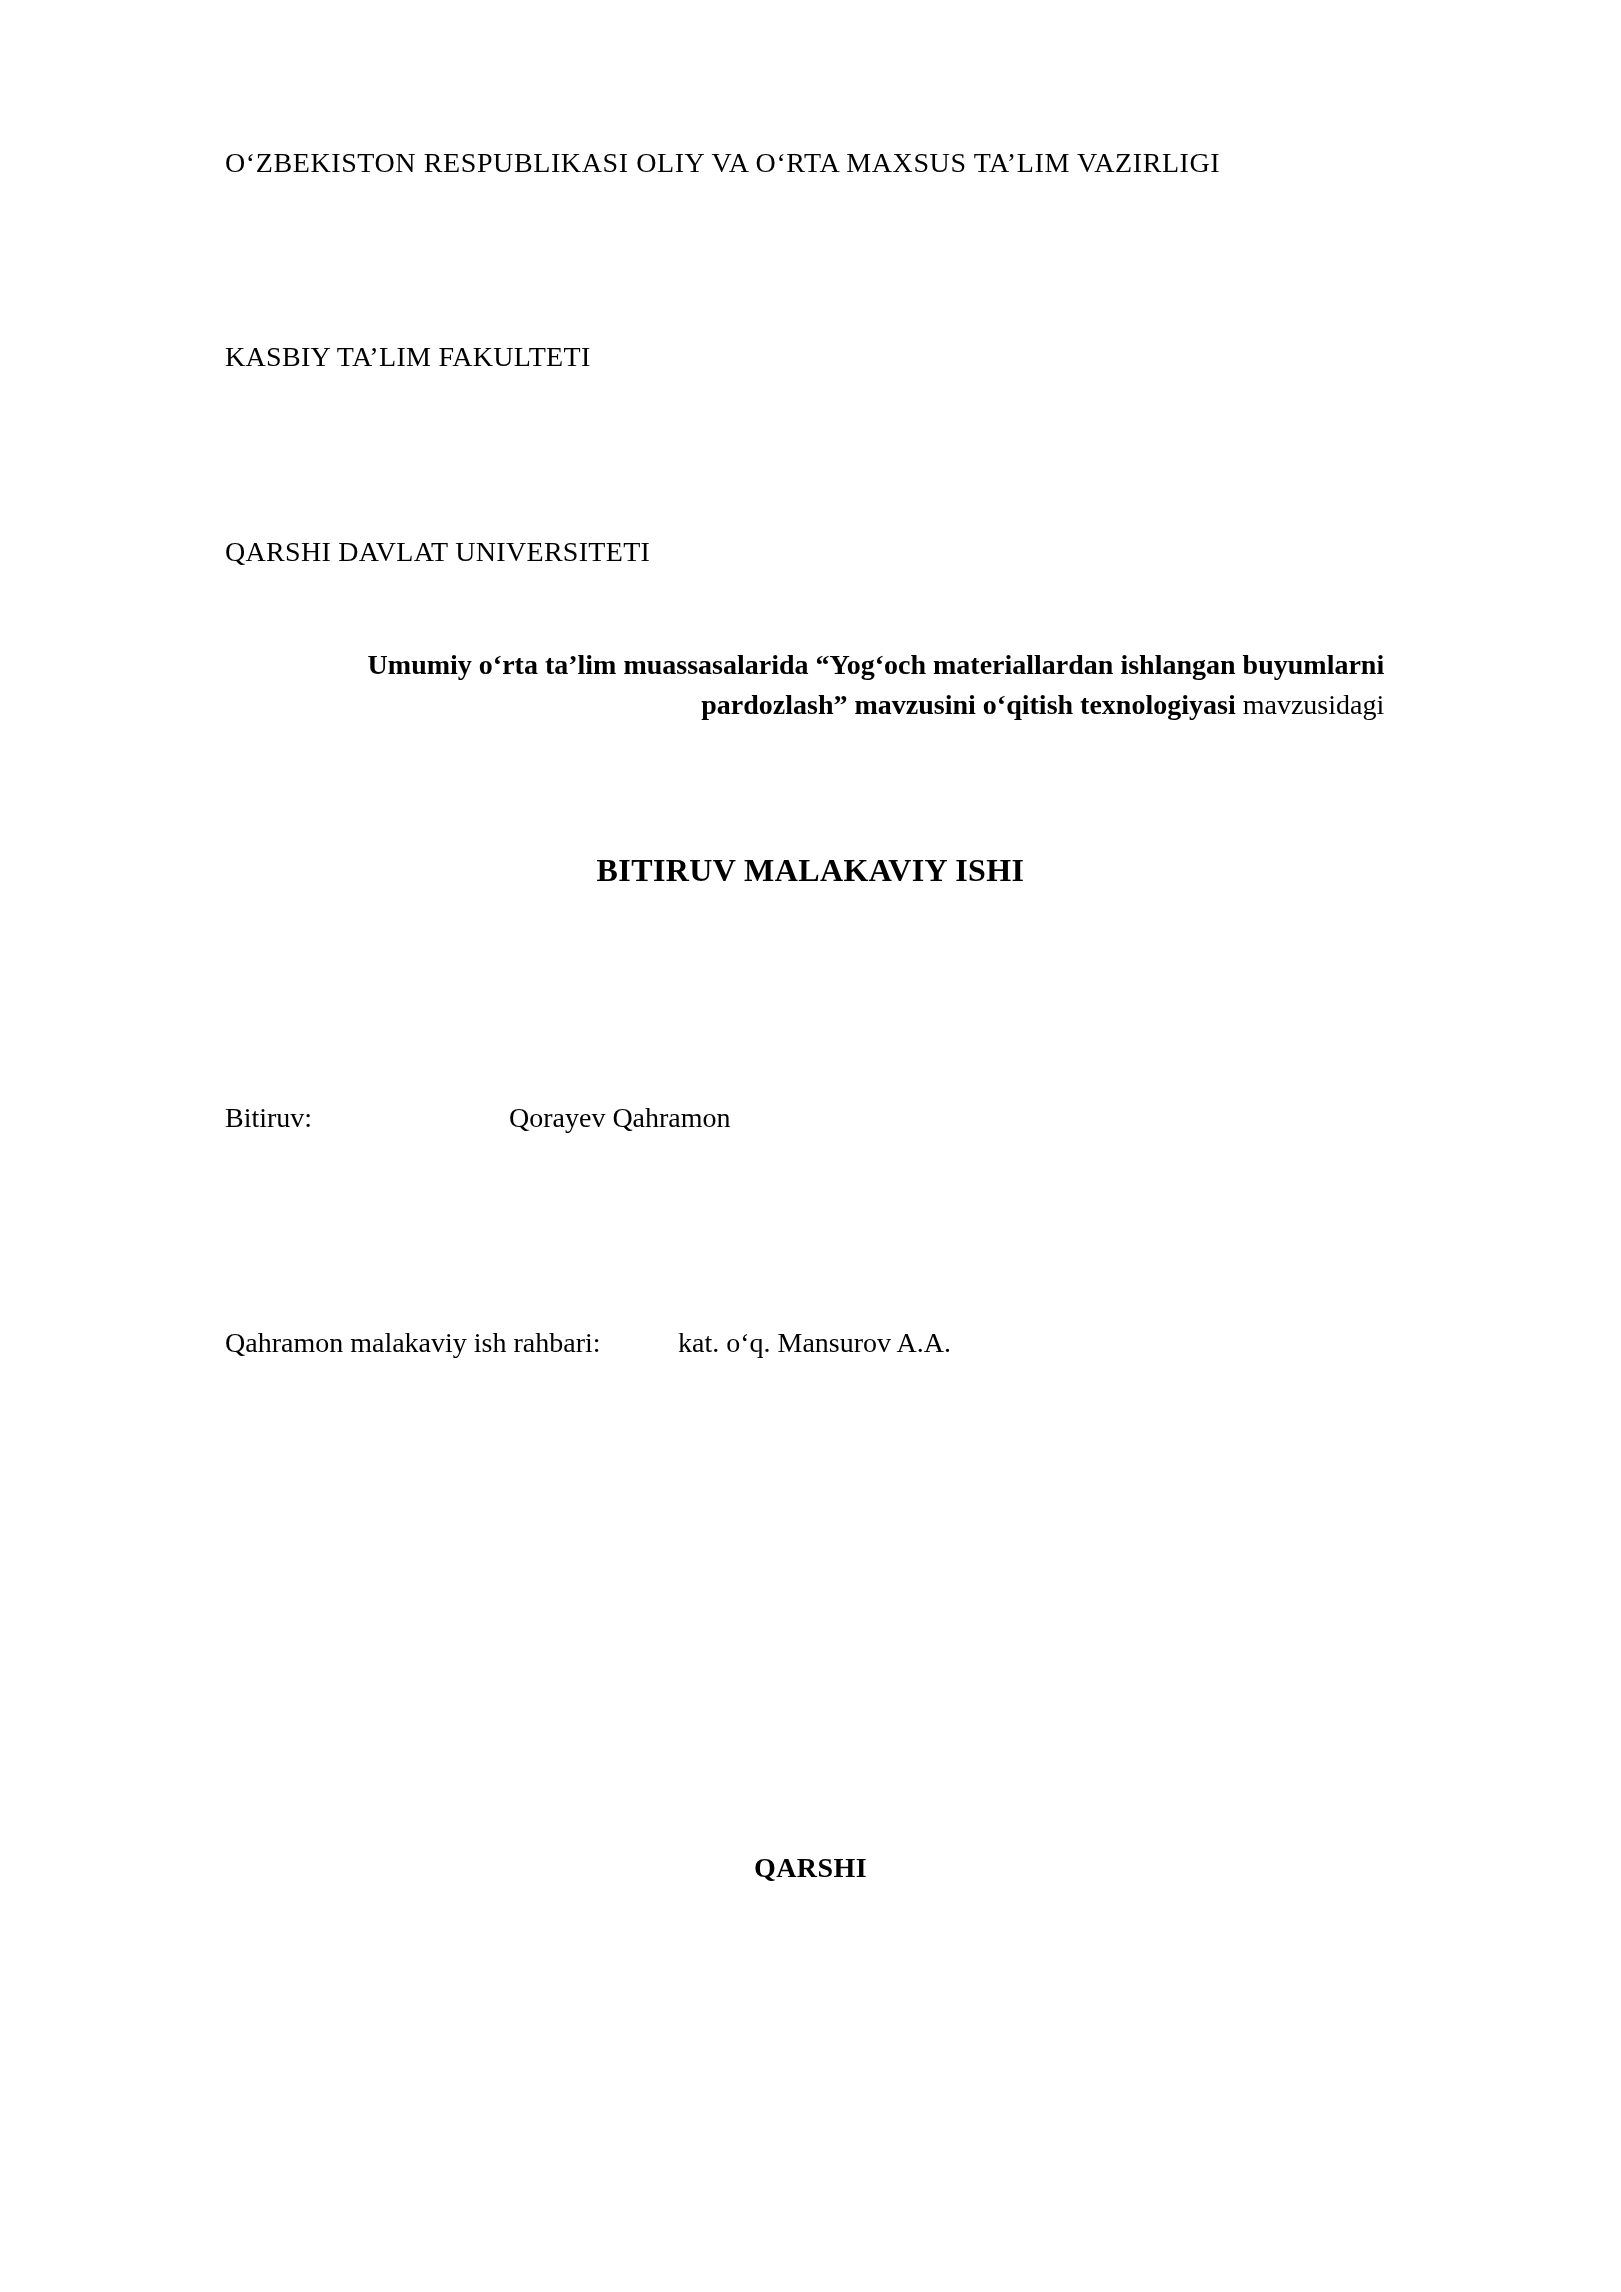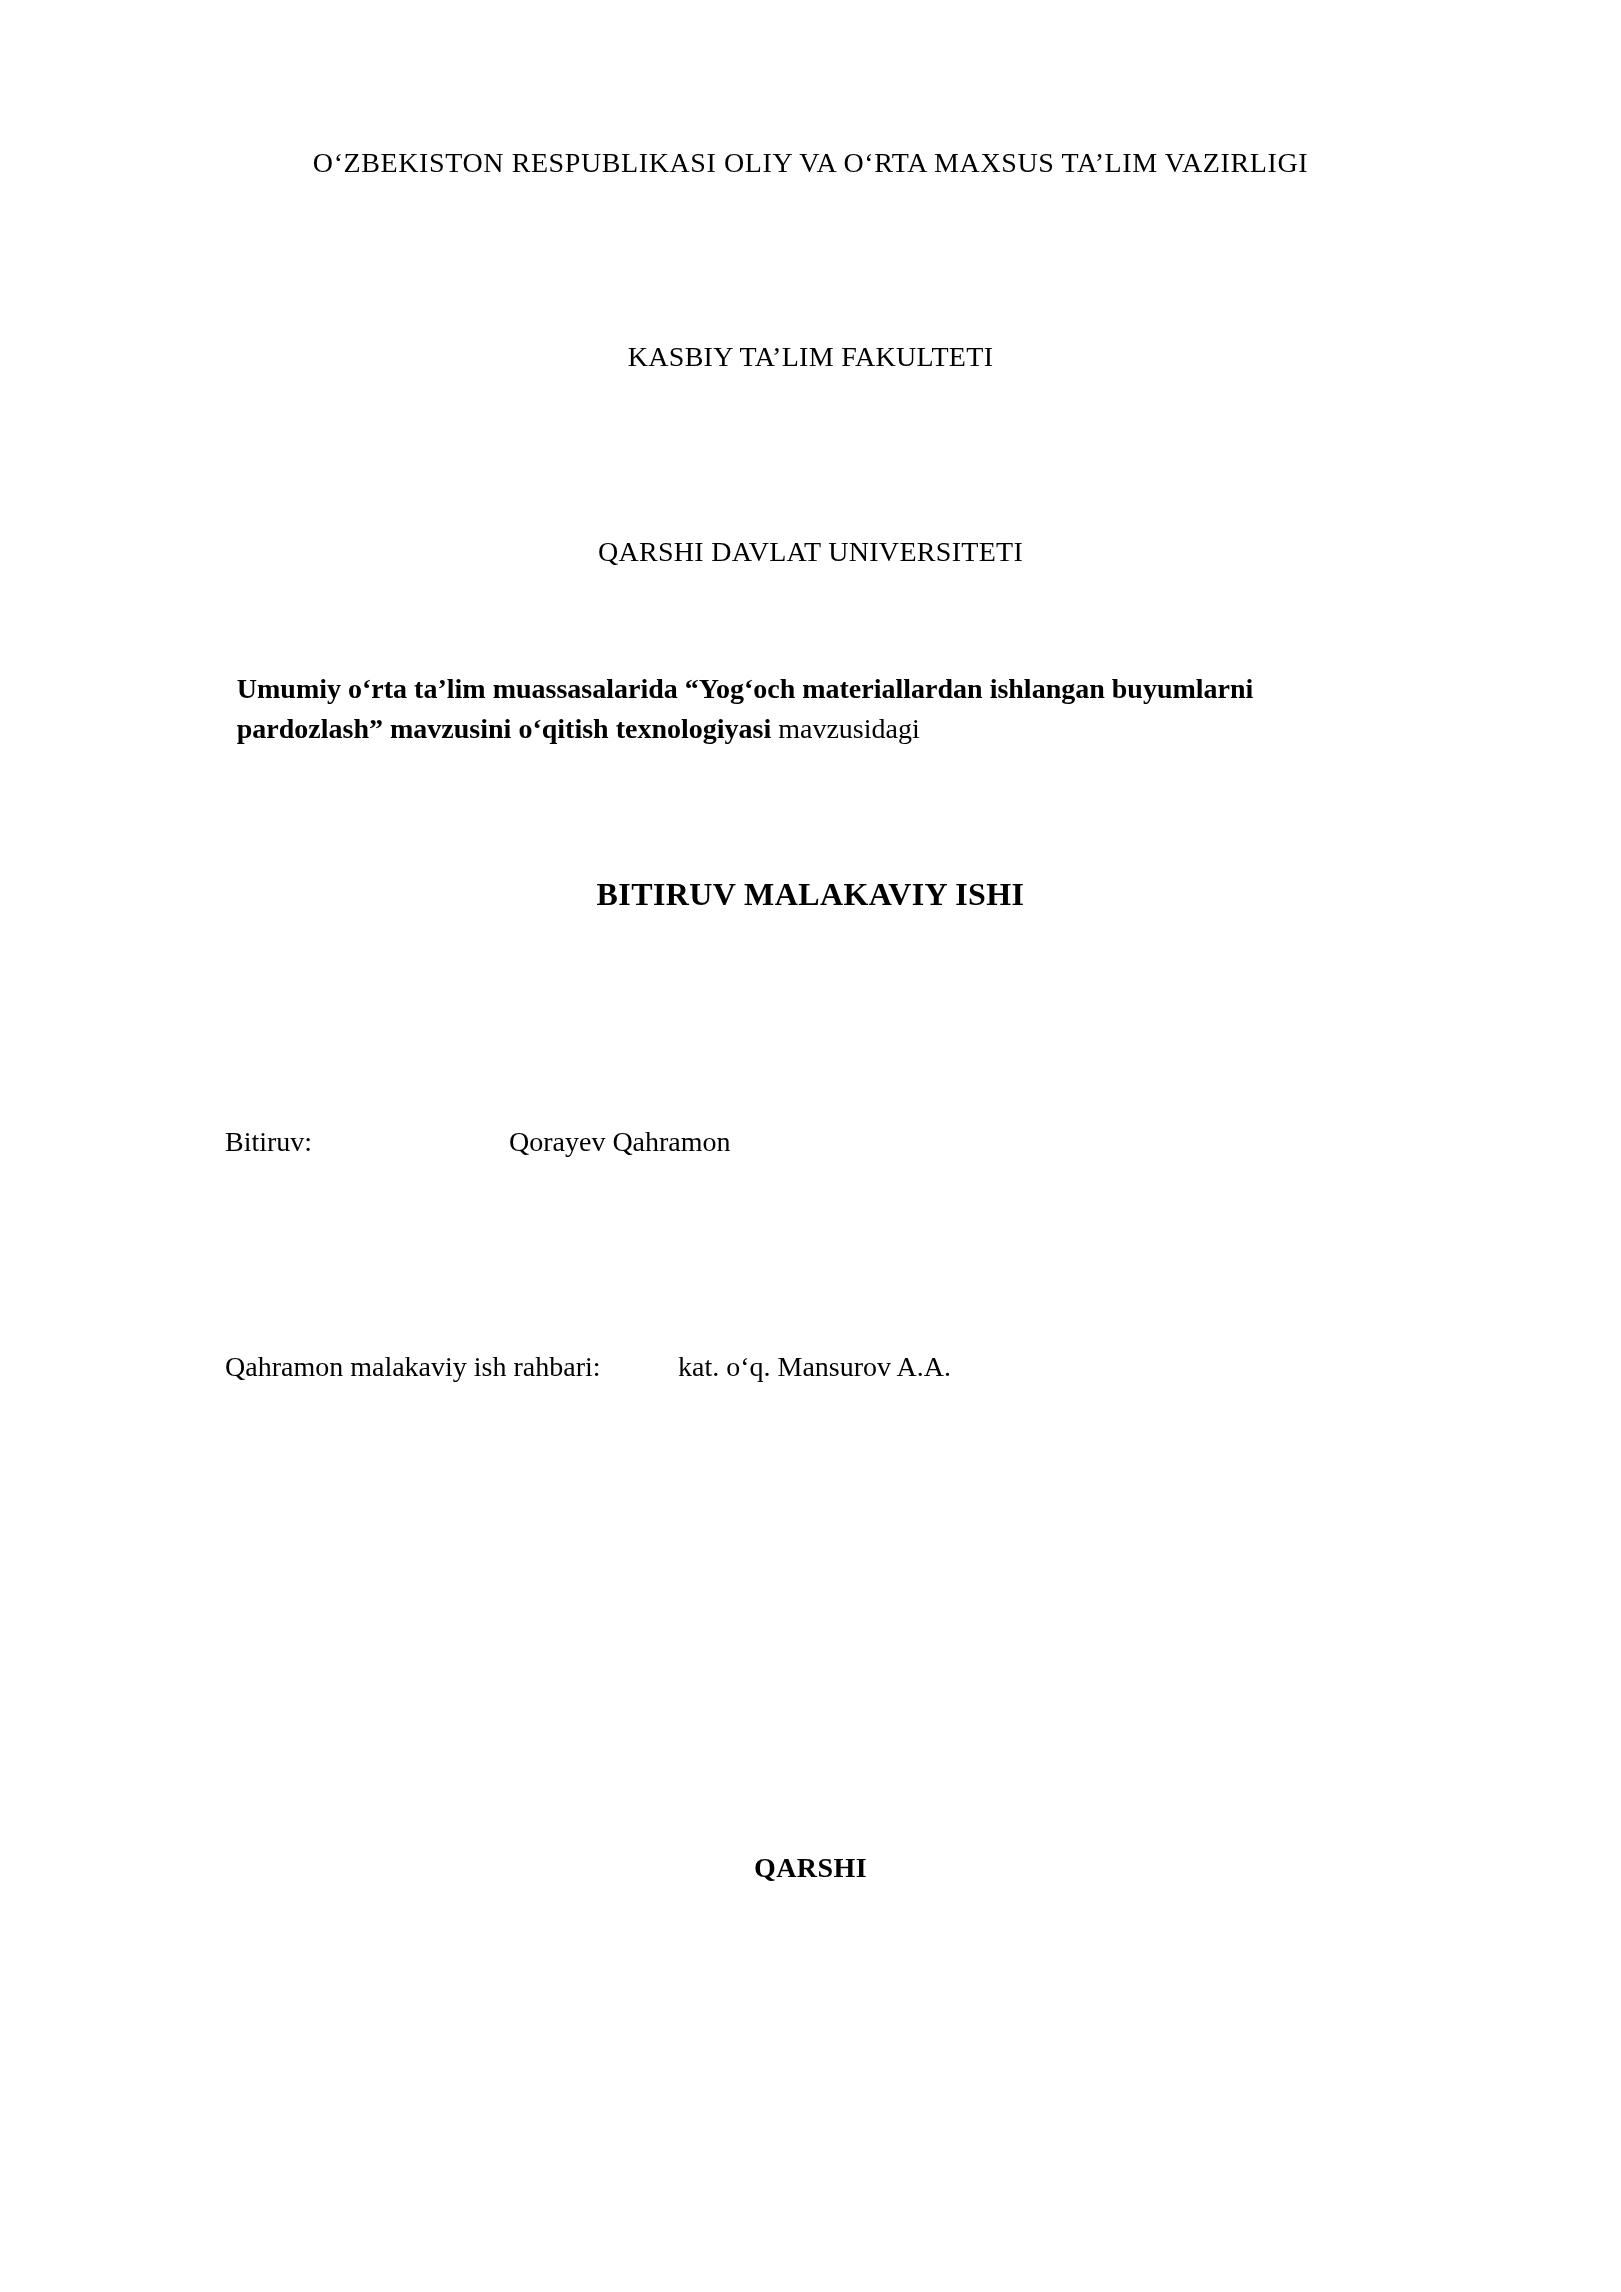--- a/index.html
+++ b/index.html
@@ -21,38 +21,37 @@
   }
   .content {
     position: absolute;
     left: 0;
     right: 0;
     top: 0;
     padding: 0 225px;
     box-sizing: border-box;
   }
   .line-center {
-    text-align: center;
     font-size: 28px;
     line-height: 1.25;
     letter-spacing: 0.3px;
   }
   .ministry {
     margin-top: 145px;
     letter-spacing: 0.6px;
   }
   .university {
     margin-top: 160px;
   }
   .faculty {
     margin-top: 159px;
   }
   .theme {
-    margin-top: 100px;
-    text-align: left;
+    margin-top: 76px;
+    text-align: right;
     font-size: 28px;
     line-height: 1.42;
     padding: 0 11.8px;
   }
   .theme b {
     font-weight: bold;
   }
   .worktype {
     margin-top: 127px;
     text-align: center;

